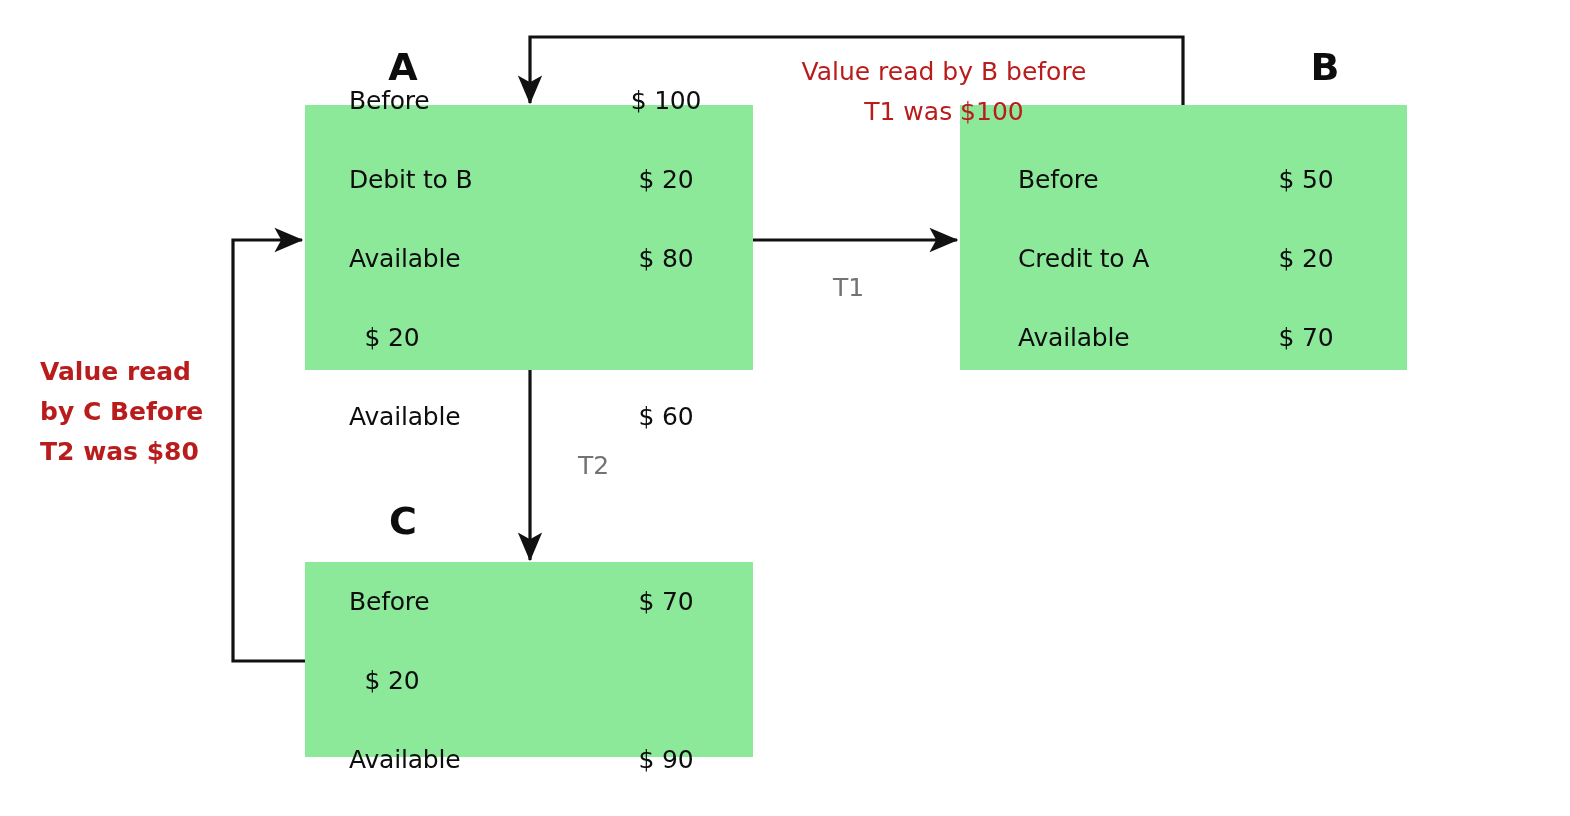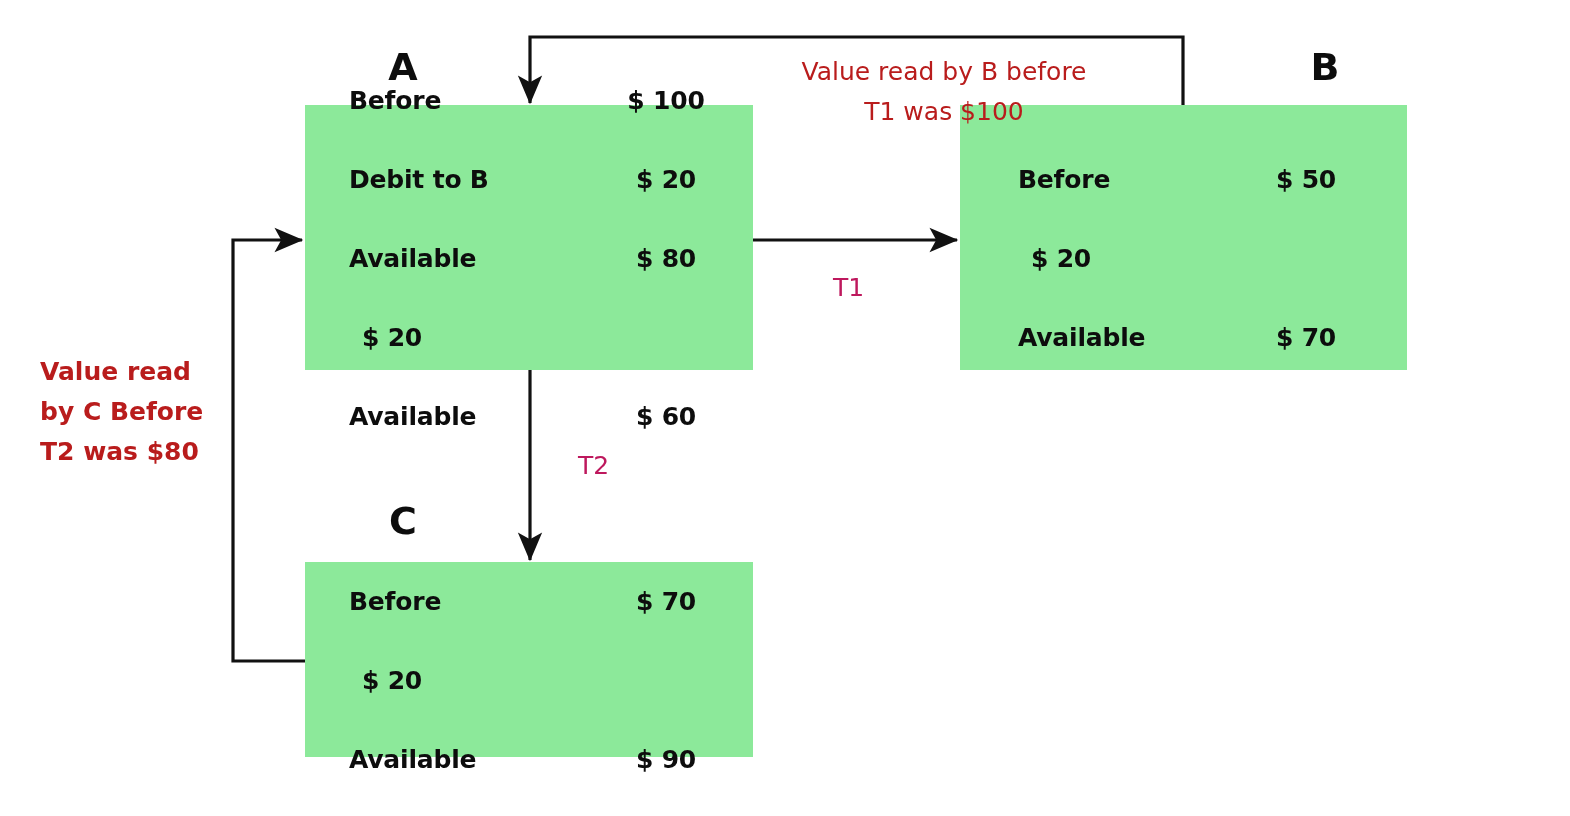--- a/index.html
+++ b/index.html
@@ -38,21 +38,21 @@
     left: 44px;
     right: 44px;
     top: 50%;
     transform: translateY(-50%);
   }
   .ledger-row {
     display: flex;
     justify-content: space-between;
     align-items: baseline;
     font-family: "DejaVu Sans", sans-serif;
-    font-weight: bold;
+    font-weight: normal;
     font-size: 25px;
     line-height: 39px;
     color: #0d0d0d;
     letter-spacing: -0.2px;
   }
   .ledger-row .lbl { text-align: left; white-space: nowrap; }
   .ledger-row .amt { text-align: center; white-space: nowrap; width: 86px; margin-top: 40px; }
 
   
   #wires {
@@ -71,21 +71,21 @@
     font-size: 25px;
     color: #b91c1c;
     line-height: 40px;
     white-space: pre-line;
   }
   .edge-label {
     position: absolute;
     font-family: "DejaVu Sans", sans-serif;
     font-weight: normal;
     font-size: 25px;
-    color: #be185d;
+    color: #737373;
     line-height: 1;
   }
 </style>
 </head>
 <body>
 
 <div id="canvas">
 
   <svg id="wires" viewBox="0 0 1570 816" xmlns="http://www.w3.org/2000/svg">
     <defs>
@@ -131,20 +131,21 @@
 
   <div class="node-letter" style="left:1295px; top:48px; width:60px;">B</div>
 
   <div class="node-box" style="left:960px; top:105px; width:447px; height:265px;">
     <div class="ledger" style="left:58px; right:58px;">
       <div class="ledger-row">
         <span class="lbl">Before</span>
         <span class="amt">$ 50</span>
       </div>
       <div class="ledger-row">
+        <span class="lbl">Credit to A</span>
         <span class="amt">$ 20</span>
       </div>
       <div class="ledger-row">
         <span class="lbl">Available</span>
         <span class="amt">$ 70</span>
       </div>
     </div>
   </div>
 
   <div class="node-letter" style="left:373px; top:502px; width:60px;">C</div>

